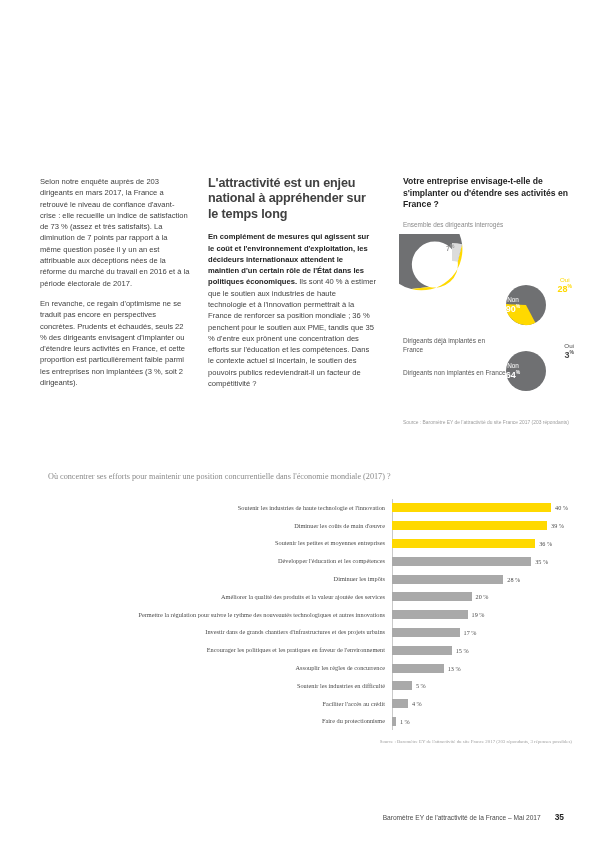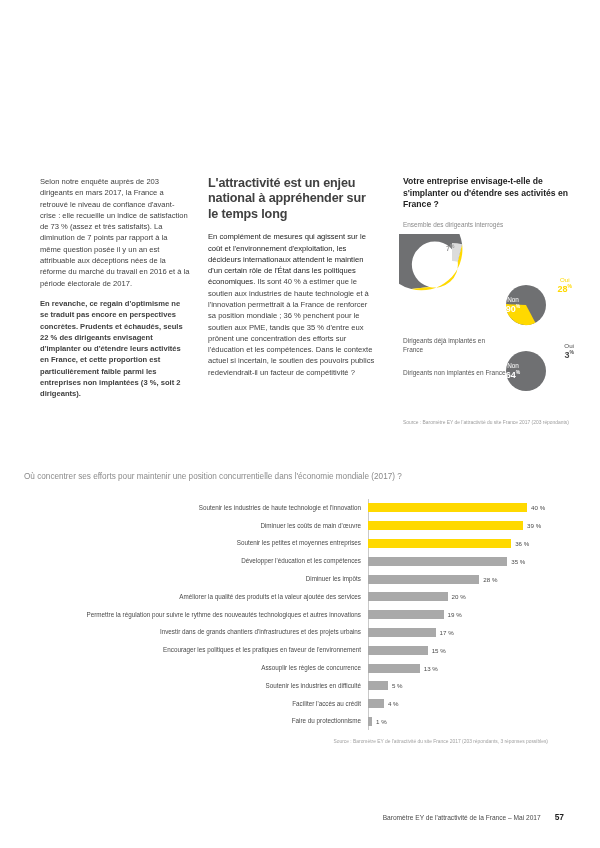--- a/index.html
+++ b/index.html
@@ -21,28 +21,28 @@
 
   
   .cols{position:absolute;left:40px;top:176px;width:524px;}
   .col{position:absolute;top:0;}
   .col-a{left:0;width:150px;}
   .col-b{left:168px;width:168px;}
   .col-c{left:355px;width:169px;margin-left:8px;}
 
   .body-txt{font-size:7.6px;line-height:11.3px;color:#3f3f3f;text-align:left;}
   .body-txt p{margin:0 0 9px 0;}
-  .body-txt p:last-child{margin-bottom:0;font-weight:bold;}
+  .body-txt p:last-child{margin-bottom:0;}
 
   h2.lede{
     font-size:12.6px;line-height:15.4px;font-weight:bold;color:#404040;
     margin:0 0 9px 0;letter-spacing:-.15px;
   }
   .lede-body{font-size:7.6px;line-height:11.3px;color:#3f3f3f;}
-  .lede-body .b{font-weight:normal;color:#232323;}
+  .lede-body .b{font-weight:bold;color:#232323;}
 
   h3.qtitle{
     font-size:8.6px;line-height:11.6px;font-weight:bold;color:#232323;
     margin:0 0 10px 0;
   }
   .sublabel{font-size:6.4px;color:#8a8a8a;margin:0 0 6px 0;}
 
   
   .donut-wrap{position:relative;width:122px;height:100px;margin-left:-4px;}
   .donut{position:absolute;left:0;top:0;}
@@ -64,21 +64,21 @@
   }
   .mini .in b{font-size:9px;display:block;font-weight:bold;}
   .mini .in b sup{font-size:5px;}
   .mini .out{position:absolute;text-align:center;font-size:6.2px;line-height:7px;}
   .mini .out b{font-size:9px;display:block;font-weight:bold;}
   .mini .out b sup{font-size:5px;}
 
   .src{font-size:4.9px;line-height:6.4px;color:#9d9d9d;margin-top:6px;}
 
   
-  .barblock{position:absolute;left:24px;top:472px;width:524px;}
+  .barblock{position:absolute;left:48px;top:472px;width:524px;font-family:Liberation Serif, serif;}
   .bartitle{font-size:8.2px;color:#8a8a8a;margin:0 0 18px 0;}
   .chart{position:relative;}
   .brow{display:flex;align-items:center;height:17.8px;}
   .blabel{
     width:344px;text-align:right;padding-right:7px;box-sizing:border-box;
     font-size:6.3px;color:#4a4a4a;line-height:8px;
   }
   .btrack{flex:1;position:relative;height:100%;display:flex;align-items:center;}
   .bar{height:9px;background:#a9a9a9;}
   .bar.hl{background:#ffd900;}
@@ -279,16 +279,16 @@
             <div class="bar" style="width: 3.97727px;"></div>
             <div class="bval">1 %</div>
           </div>
         </div>
       </div>
     <div class="barsrc">Source : Baromètre EY de l'attractivité du site France 2017 (203 répondants, 3 réponses possibles)</div>
   </div>
 
   <div class="footer">
     <div class="ftxt">Baromètre EY de l'attractivité de la France – Mai 2017</div>
-    <div class="fpage">57</div>
+    <div class="fpage">35</div>
   </div>
 
 </div>
 
 </body></html>

